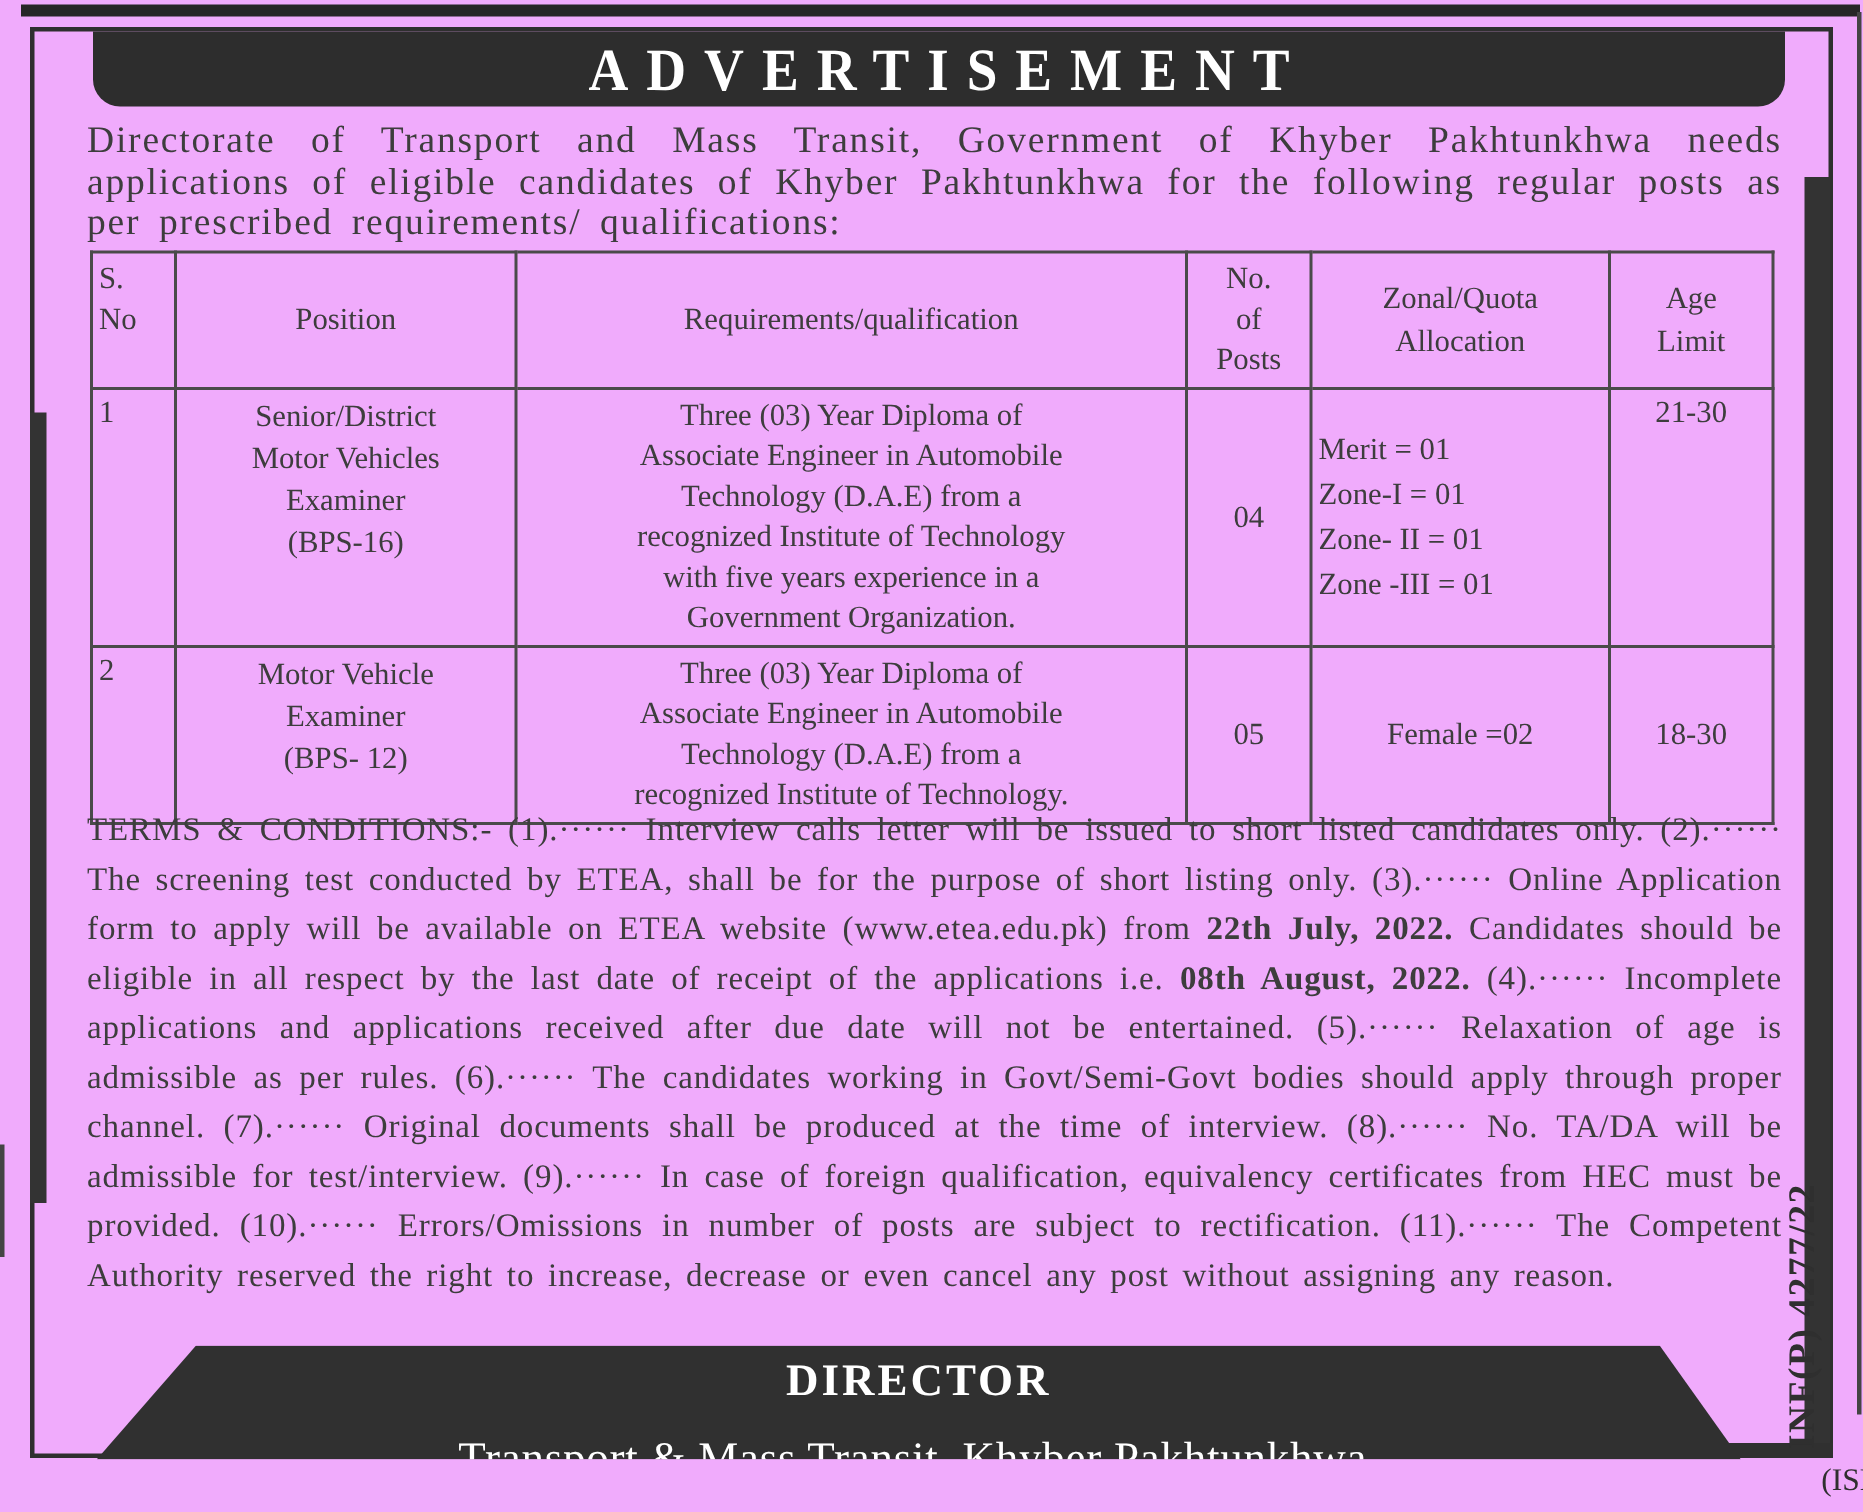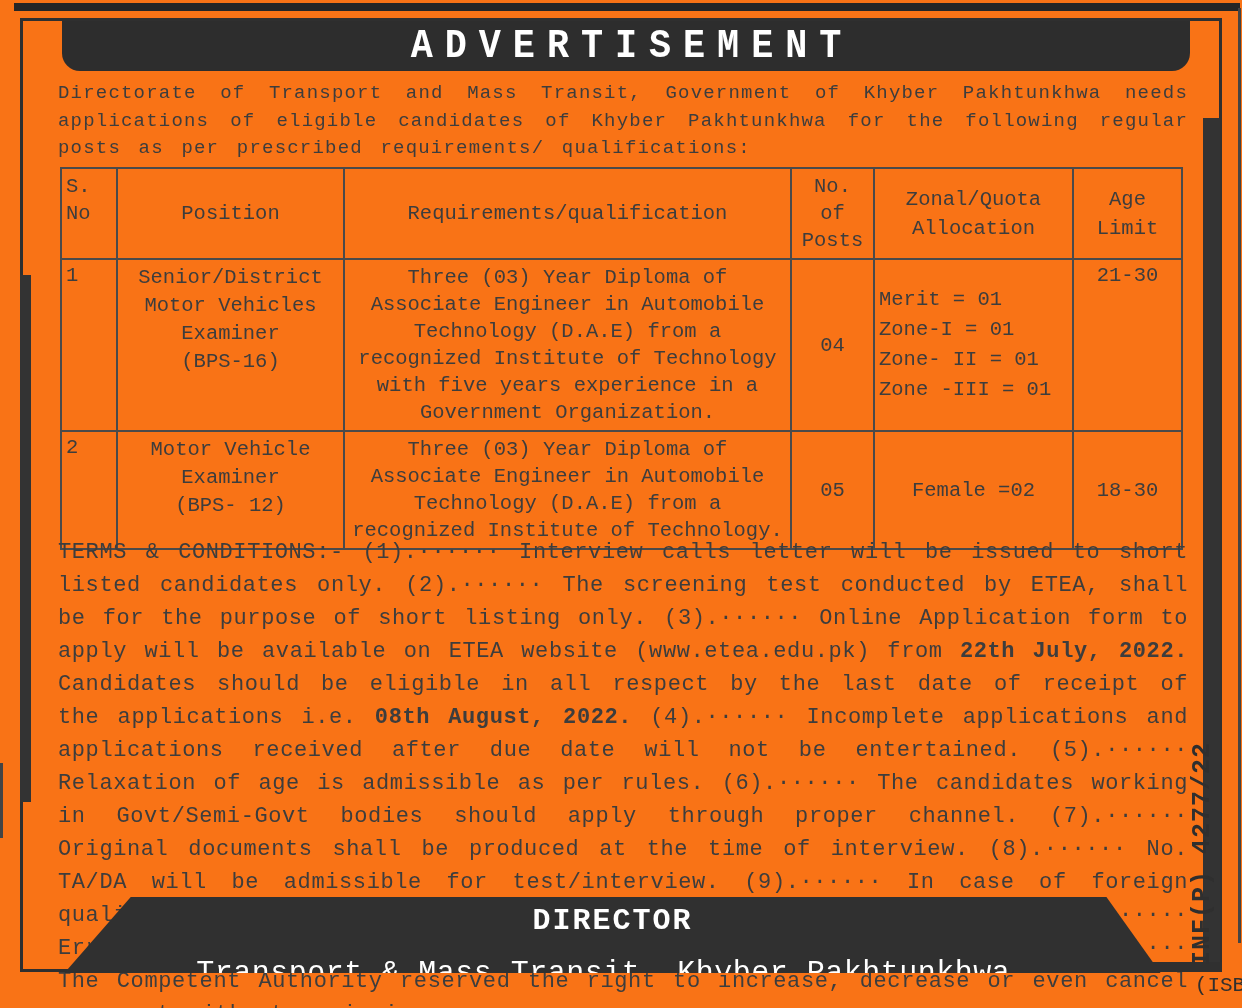--- a/index.html
+++ b/index.html
@@ -1,38 +1,38 @@
 <!DOCTYPE html>
 <html><head>
 <meta charset="utf-8">
 <style>
   html,body { margin:0; padding:0; background:#ffffff; }
   .canvas {
-    position:relative; width:1242px; height:1008px; background:#f97316;
-    font-family:Liberation Mono, monospace; color:#3d3d3d; overflow:hidden;
+    position:relative; width:1242px; height:1008px; background:#f0abfc;
+    font-family:Liberation Serif, serif; color:#3d3d3d; overflow:hidden;
   }
   
   .top-bar    { position:absolute; left:14px; top:3px; width:1226px; height:8px; background:#262626; }
   .frame      { position:absolute; left:20px; top:18px; width:1202px; height:954px;
                 border:3px solid #2f2f2f; box-sizing:border-box; }
   .left-accent  { position:absolute; left:20px;  top:275px; width:11px; height:527px; background:#333; }
   .right-accent { position:absolute; left:1203px; top:118px; width:17px; height:847px; background:#333; }
   .edge-right   { position:absolute; left:1238px; top:8px;  width:3px; height:935px; background:#444; }
   .edge-left    { position:absolute; left:0;      top:763px; width:3px; height:75px;  background:#444; }
 
   
   .adv-banner { position:absolute; left:62px; top:21px; width:1128px; height:50px;
                 background:#2d2d2d; border-radius:0 0 18px 18px;
                 display:flex; align-items:center; justify-content:center; }
   .adv-banner .t { color:#ffffff; font-size:40px; font-weight:800; letter-spacing:13px;
                    padding-left:13px; transform:scaleX(0.92); white-space:nowrap; }
 
   
   .intro { position:absolute; left:58px; top:80px; width:1130px;
-           font-size:19px; line-height:27.5px; text-align:justify;
+           font-size:25px; line-height:27.5px; text-align:justify;
            letter-spacing:1.2px; word-spacing:5px; font-weight:500; }
 
   
   table.posts { position:absolute; left:60px; top:167px; width:1121px;
                 border-collapse:collapse; table-layout:fixed; }
   table.posts th, table.posts td { border:2px solid #4a4a4a; font-size:20.5px;
                 font-weight:400; color:#3d3d3d; padding:4px; }
   tr.hrow  { height:88px; }
   tr.drow1 { height:164px; }
   tr.drow2 { height:112px; }

